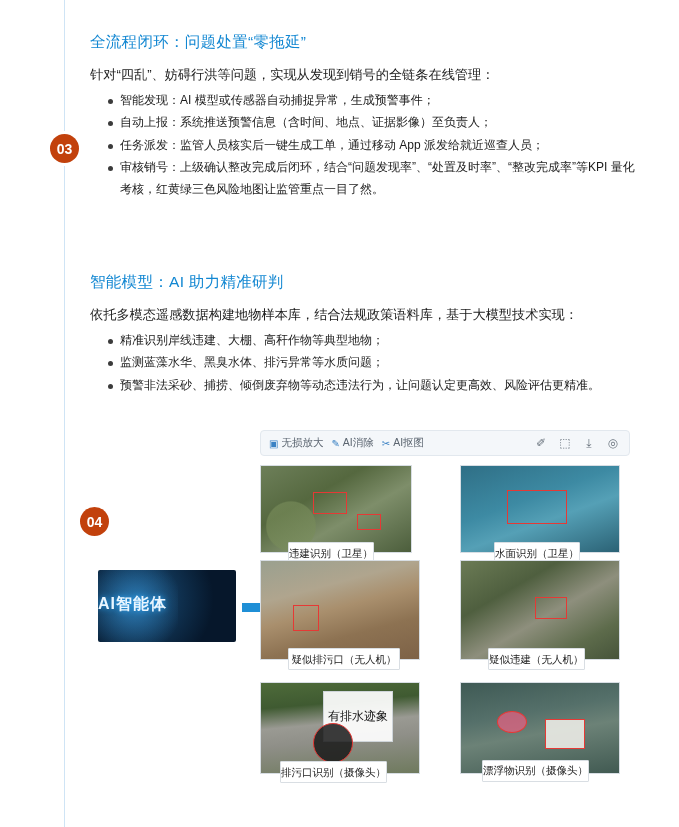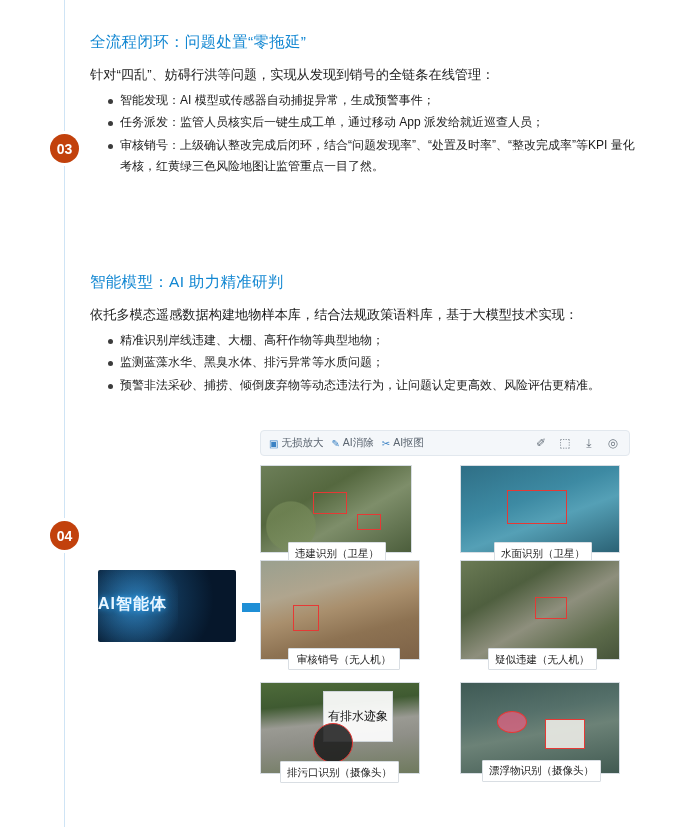--- a/index.html
+++ b/index.html
@@ -31,21 +31,21 @@
     color: #fff;
     font-size: 14px;
     font-weight: bold;
     display: flex;
     align-items: center;
     justify-content: center;
     letter-spacing: 0px;
     box-shadow: 0 0 0 3px #ffffff;
   }
   #badge-03 { top: 134px; }
-  #badge-04 { top: 521px; }
+  #badge-04 { top: 507px; margin-left: 30px; }
 
   
   .content {
     position: absolute;
     left: 90px;
     top: 0;
     width: 548px;
   }
   h2.section-title {
     color: #1287d2;
@@ -167,21 +167,21 @@
     position: absolute;
     overflow: hidden;
     border: 1px solid #d8dee4;
   }
   .cap {
     position: absolute;
     background: #ffffff;
     border: 1px solid #d9dee3;
     font-size: 10.5px;
     color: #222;
-    padding: 3px 6px;
+    padding: 3px 0;
     line-height: 1.35;
     text-align: center;
     border-radius: 1px;
   }
   .sidechar {
     position: absolute;
     color: #d8232a;
     font-size: 12px;
     font-weight: bold;
   }
@@ -210,20 +210,21 @@
 
   <div class="rail"></div>
   <div class="badge" id="badge-03">03</div>
   <div class="badge" id="badge-04">04</div>
 
   <div class="content" style="top:32px;">
     <h2 class="section-title">全流程闭环：问题处置“零拖延”</h2>
     <p class="lede">针对“四乱”、妨碍行洪等问题，实现从发现到销号的全链条在线管理：</p>
     <ul class="bullets">
       <li>智能发现：AI 模型或传感器自动捕捉异常，生成预警事件；</li>
+      <li>自动上报：系统推送预警信息（含时间、地点、证据影像）至负责人；</li>
       <li>任务派发：监管人员核实后一键生成工单，通过移动 App 派发给就近巡查人员；</li>
       <li>审核销号：上级确认整改完成后闭环，结合“问题发现率”、“处置及时率”、“整改完成率”等KPI 量化考核，红黄绿三色风险地图让监管重点一目了然。</li>
     </ul>
   </div>
 
   <div class="content" style="top:272px;">
     <h2 class="section-title">智能模型：AI 助力精准研判</h2>
     <p class="lede">依托多模态遥感数据构建地物样本库，结合法规政策语料库，基于大模型技术实现：</p>
     <ul class="bullets">
       <li>精准识别岸线违建、大棚、高秆作物等典型地物；</li>
@@ -273,21 +274,21 @@
            linear-gradient(150deg,#6d7f59 0%,#55683f 35%,#7e8e6a 60%,#4c5e3c 100%);">
       <div class="redbox" style="left:52px; top:26px; width:34px; height:22px;"></div>
       <div class="redbox" style="left:96px; top:48px; width:24px; height:16px;"></div>
     </div>
     <div class="cap" style="left:198px; top:112px;">违建识别（卫星）</div>
 
     <div class="tile" style="left:170px; top:130px; width:160px; height:100px;
          background: linear-gradient(165deg,#9aa08f 0%,#b0a58e 30%,#a98f6d 48%,#8d7252 70%,#7d6247 100%);">
       <div class="redbox" style="left:32px; top:44px; width:26px; height:26px;"></div>
     </div>
-    <div class="cap" style="left:198px; top:218px; width:112px;">审核销号（无人机）</div>
+    <div class="cap" style="left:198px; top:218px; width:112px;">疑似排污口（无人机）</div>
 
     <div class="tile" style="left:170px; top:252px; width:160px; height:92px;
          background: linear-gradient(175deg,#4e6b3a 0%,#3f5a31 25%,#9a9a93 45%,#8f8f88 62%,#6f7a5e 100%);">
       <div class="mini-label" style="left:62px; top:8px;">有排水迹象</div>
       <div class="redcircle" style="left:52px; top:40px; width:40px; height:40px; background:rgba(25,25,25,.85);"></div>
     </div>
     <div class="cap" style="left:190px; top:331px;">排污口识别（摄像头）</div>
 
     <div class="tile" style="left:370px; top:35px; width:160px; height:88px;
          background: linear-gradient(160deg,#2f6f86 0%,#3d8aa3 40%,#55a0b6 60%,#2b6275 100%);">

